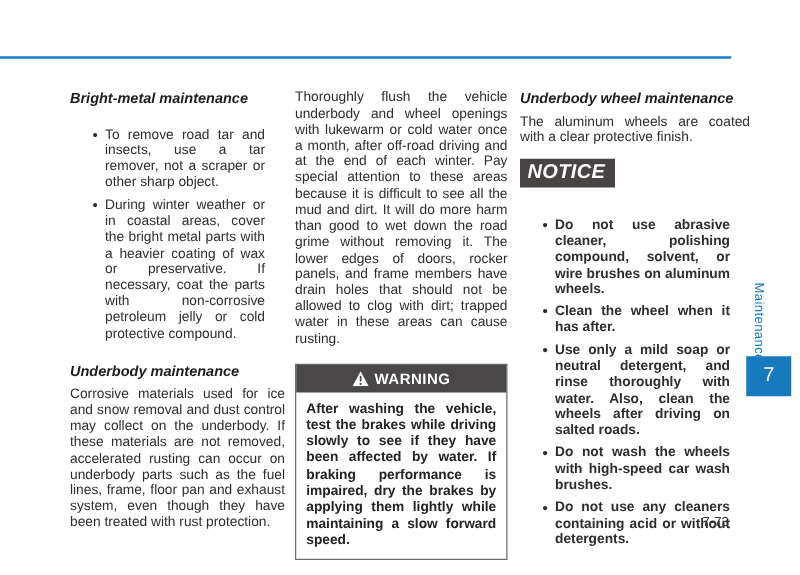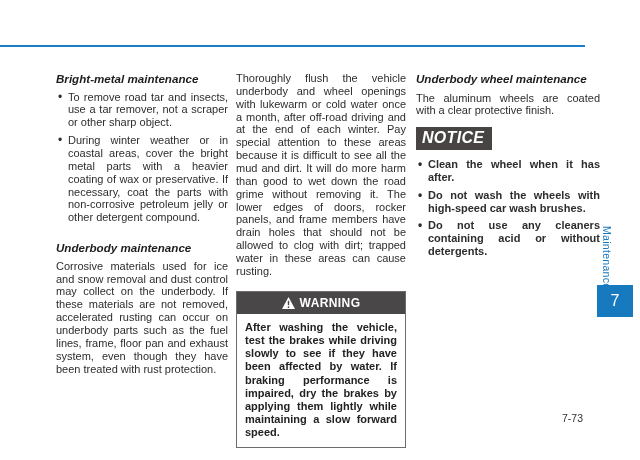--- a/index.html
+++ b/index.html
@@ -16,21 +16,21 @@
   }
   .top-rule{position:absolute;top:45px;left:0;width:585px;height:2px;background:var(--accent-blue);}
   .col{position:absolute;top:72px;font-size:11px;line-height:1.17;}
   .col1{left:56px;width:172px;}
   .col2{left:236px;width:170px;}
   .col3{left:416px;width:184px;}
   h3{
     margin:0 0 5px 0;font-size:11.6px;font-style:italic;font-weight:bold;color:#1d1d1d;
   }
   .col p{margin:0;text-align:justify;}
-  ul{list-style:none;margin:0;padding:0;}
+  ul{list-style:none;margin:16px;padding:0;}
   li{position:relative;padding-left:12px;margin:0 0 5px 0;text-align:justify;}
   li::before{content:"\2022";position:absolute;left:2px;top:-1px;font-size:12px;}
   .section-gap{margin-top:17px;}
   .col3 li{font-weight:bold;}
   .col3 h3{margin-bottom:6px;}
   
   .warning-box{margin-top:13px;border:1px solid #6c6c6c;background:#ffffff;}
   .warning-header{
     height:22px;background:var(--warn-bg);color:#ffffff;display:flex;align-items:center;justify-content:center;
     font-weight:bold;font-size:12px;letter-spacing:.4px;gap:5px;
@@ -57,21 +57,21 @@
 <body>
 
 <div class="page">
   <div class="top-rule"></div>
 
   <div class="col col1">
     <section>
       <h3>Bright-metal maintenance</h3>
       <ul>
         <li>To remove road tar and insects, use a tar remover, not a scraper or other sharp object.</li>
-        <li>During winter weather or in coastal areas, cover the bright metal parts with a heavier coating of wax or preservative. If necessary, coat the parts with non-corrosive petroleum jelly or other detergent compound.</li>
+        <li>During winter weather or in coastal areas, cover the bright metal parts with a heavier coating of wax or preservative. If necessary, coat the parts with non-corrosive petroleum jelly or cold protective compound.</li>
       </ul>
     </section>
     <section class="section-gap">
       <h3>Underbody maintenance</h3>
       <p>Corrosive materials used for ice and snow removal and dust control may collect on the underbody. If these materials are not removed, accelerated rusting can occur on underbody parts such as the fuel lines, frame, floor pan and exhaust system, even though they have been treated with rust protection.</p>
     </section>
   </div>
 
   <div class="col col2">
     <p>Thoroughly flush the vehicle underbody and wheel openings with lukewarm or cold water once a month, after off-road driving and at the end of each winter. Pay special attention to these areas because it is difficult to see all the mud and dirt. It will do more harm than good to wet down the road grime without removing it. The lower edges of doors, rocker panels, and frame members have drain holes that should not be allowed to clog with dirt; trapped water in these areas can cause rusting.</p>
@@ -89,21 +89,23 @@
       <p class="warning-body">After washing the vehicle, test the brakes while driving slowly to see if they have been affected by water. If braking performance is impaired, dry the brakes by applying them lightly while maintaining a slow forward speed.</p>
     </div>
   </div>
 
   <div class="col col3">
     <section>
       <h3>Underbody wheel maintenance</h3>
       <p>The aluminum wheels are coated with a clear protective finish.</p>
       <div class="notice-label">NOTICE</div>
       <ul>
+        <li>Do not use abrasive cleaner, polishing compound, solvent, or wire brushes on aluminum wheels.</li>
         <li>Clean the wheel when it has after.</li>
+        <li>Use only a mild soap or neutral detergent, and rinse thoroughly with water. Also, clean the wheels after driving on salted roads.</li>
         <li>Do not wash the wheels with high-speed car wash brushes.</li>
         <li>Do not use any cleaners containing acid or without detergents.</li>
       </ul>
     </section>
   </div>
 
   <div class="chapter-tab-label">Maintenance</div>
   <div class="chapter-tab-number">7</div>
 
   <div class="page-number">7-73</div>

